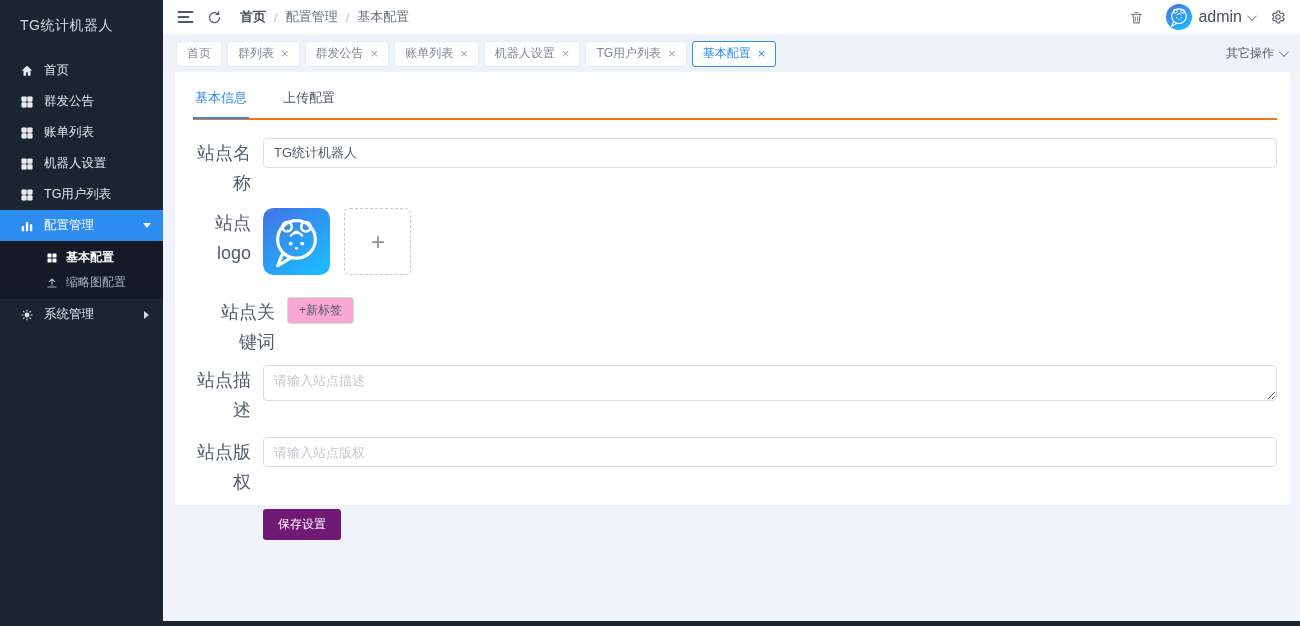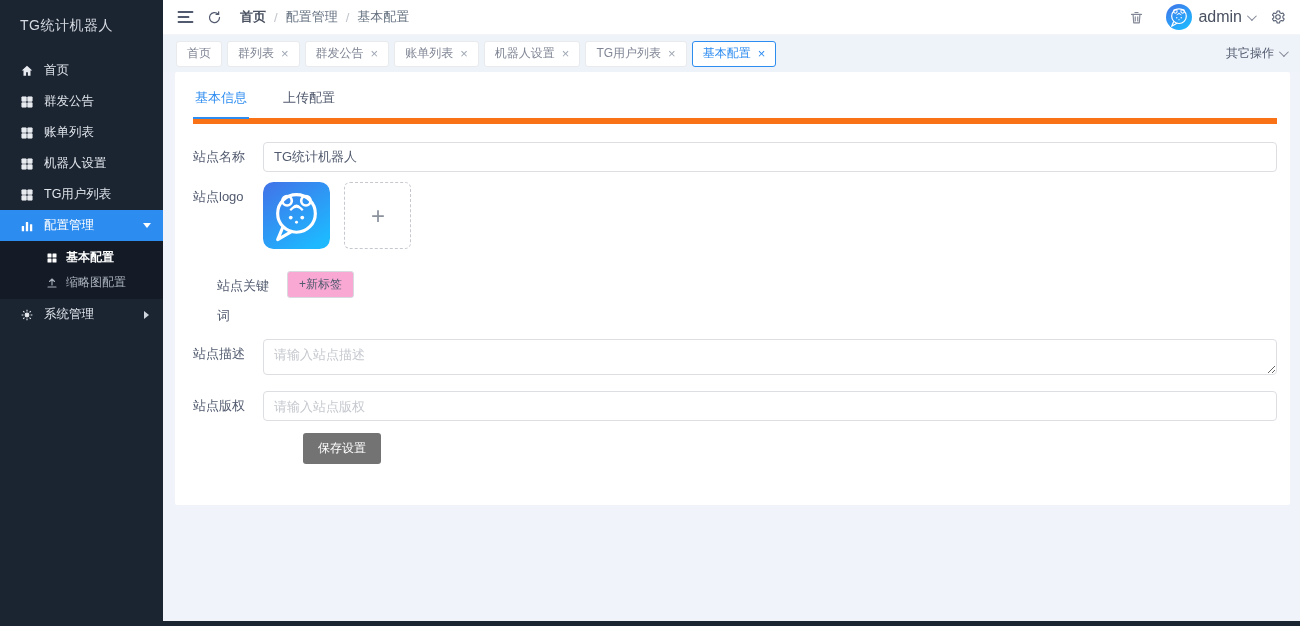--- a/index.html
+++ b/index.html
@@ -55,51 +55,51 @@
     border:1px solid #e8eaec; border-radius:3px; padding:0 10px; margin-right:5px;
     font-size:12px; color:#808695; cursor:pointer; white-space:nowrap; }
   .vtab .x { margin-left:7px; color:#9ea7b4; font-size:13px; line-height:1; }
   .vtab.active { color:#2d8cf0; border-color:#2d8cf0; }
   .vtab.active .x { color:#2d8cf0; }
   .more-ops { margin-left:auto; font-size:12px; color:#515a6e; display:flex; align-items:center; cursor:pointer; }
 
   
   .card { position:absolute; left:175px; top:72px; width:1115px; height:433px;
     background:#ffffff; border-radius:2px; padding:13px 13px 0 18px; }
-  .ctabs { display:flex; border-bottom:6px solid #f97316; }
+  .ctabs { display:flex; border-bottom:2px solid #f97316; }
   .ctab { font-size:13px; color:#515a6e; padding:4px 2px 10px 2px; margin-right:32px; cursor:pointer; }
   .ctab.active { color:#2d8cf0; border-bottom:2px solid #2d8cf0; margin-bottom:-1px; }
 
   .form { padding-top:18px; }
   .form-row { display:flex; align-items:flex-start; margin-bottom:10px; }
-  .f-label { width:70px; min-width:70px; padding-right:12px;
-    font-size:13px; color:#515a6e; line-height:30px; }
+  .f-label { width:70px; min-width:70px; text-align:right; padding-right:12px;
+    font-size:18px; color:#515a6e; line-height:30px; }
   .f-control { flex:1; }
   .text-input { width:100%; height:30px; border:1px solid #dcdee2; border-radius:4px;
     padding:0 10px; font-size:13px; color:#515a6e; outline:none;
     font-family:"Liberation Sans","DejaVu Sans",sans-serif; }
   .text-input::placeholder, textarea::placeholder { color:#c5c8ce; }
   .row-logo { margin-bottom:22px; }
   .logo-box { width:67px; height:67px; border-radius:8px; overflow:hidden; display:inline-block;
     vertical-align:top; cursor:pointer; }
   .logo-box svg { width:67px; height:67px; display:block; }
   .upload-box { width:67px; height:67px; border:1px dashed #c5c8ce; border-radius:6px;
     display:inline-flex; align-items:center; justify-content:center; margin-left:10px;
     vertical-align:top; cursor:pointer; background:#fff; }
   .plus { font-size:24px; color:#8c939d; font-weight:300; }
   .row-keywords { margin-bottom:8px;margin-left:24px; }
   .tag-btn { display:inline-block; border:1px solid #d7dadf; border-radius:3px; background:#f9a8d4;
     font-size:12px; color:#515a6e; padding:4px 11px; cursor:pointer; }
   .desc-area { width:100%; height:36px; border:1px solid #dcdee2; border-radius:4px;
     padding:6px 10px; font-size:13px; color:#515a6e; outline:none;
     font-family:"Liberation Sans","DejaVu Sans",sans-serif; }
   .row-desc { margin-bottom:12px; }
-  .save-btn { background:#737373; color:#fff; border:none; border-radius:3px;
+  .save-btn { background:#701a75; color:#fff; border:none; border-radius:3px;
     font-size:12px; padding:7px 15px; cursor:pointer; margin-top:2px;
-    font-family:"Liberation Sans","DejaVu Sans",sans-serif;margin-left:40px; }
+    font-family:"Liberation Sans","DejaVu Sans",sans-serif; }
 
   .bottom-strip { position:absolute; left:0; bottom:0; width:1300px; height:5px;
     background:#1b2431; z-index:3; }
 </style>
 </head>
 <body>
 
 <div class="root">
 
   <aside class="sidebar">

